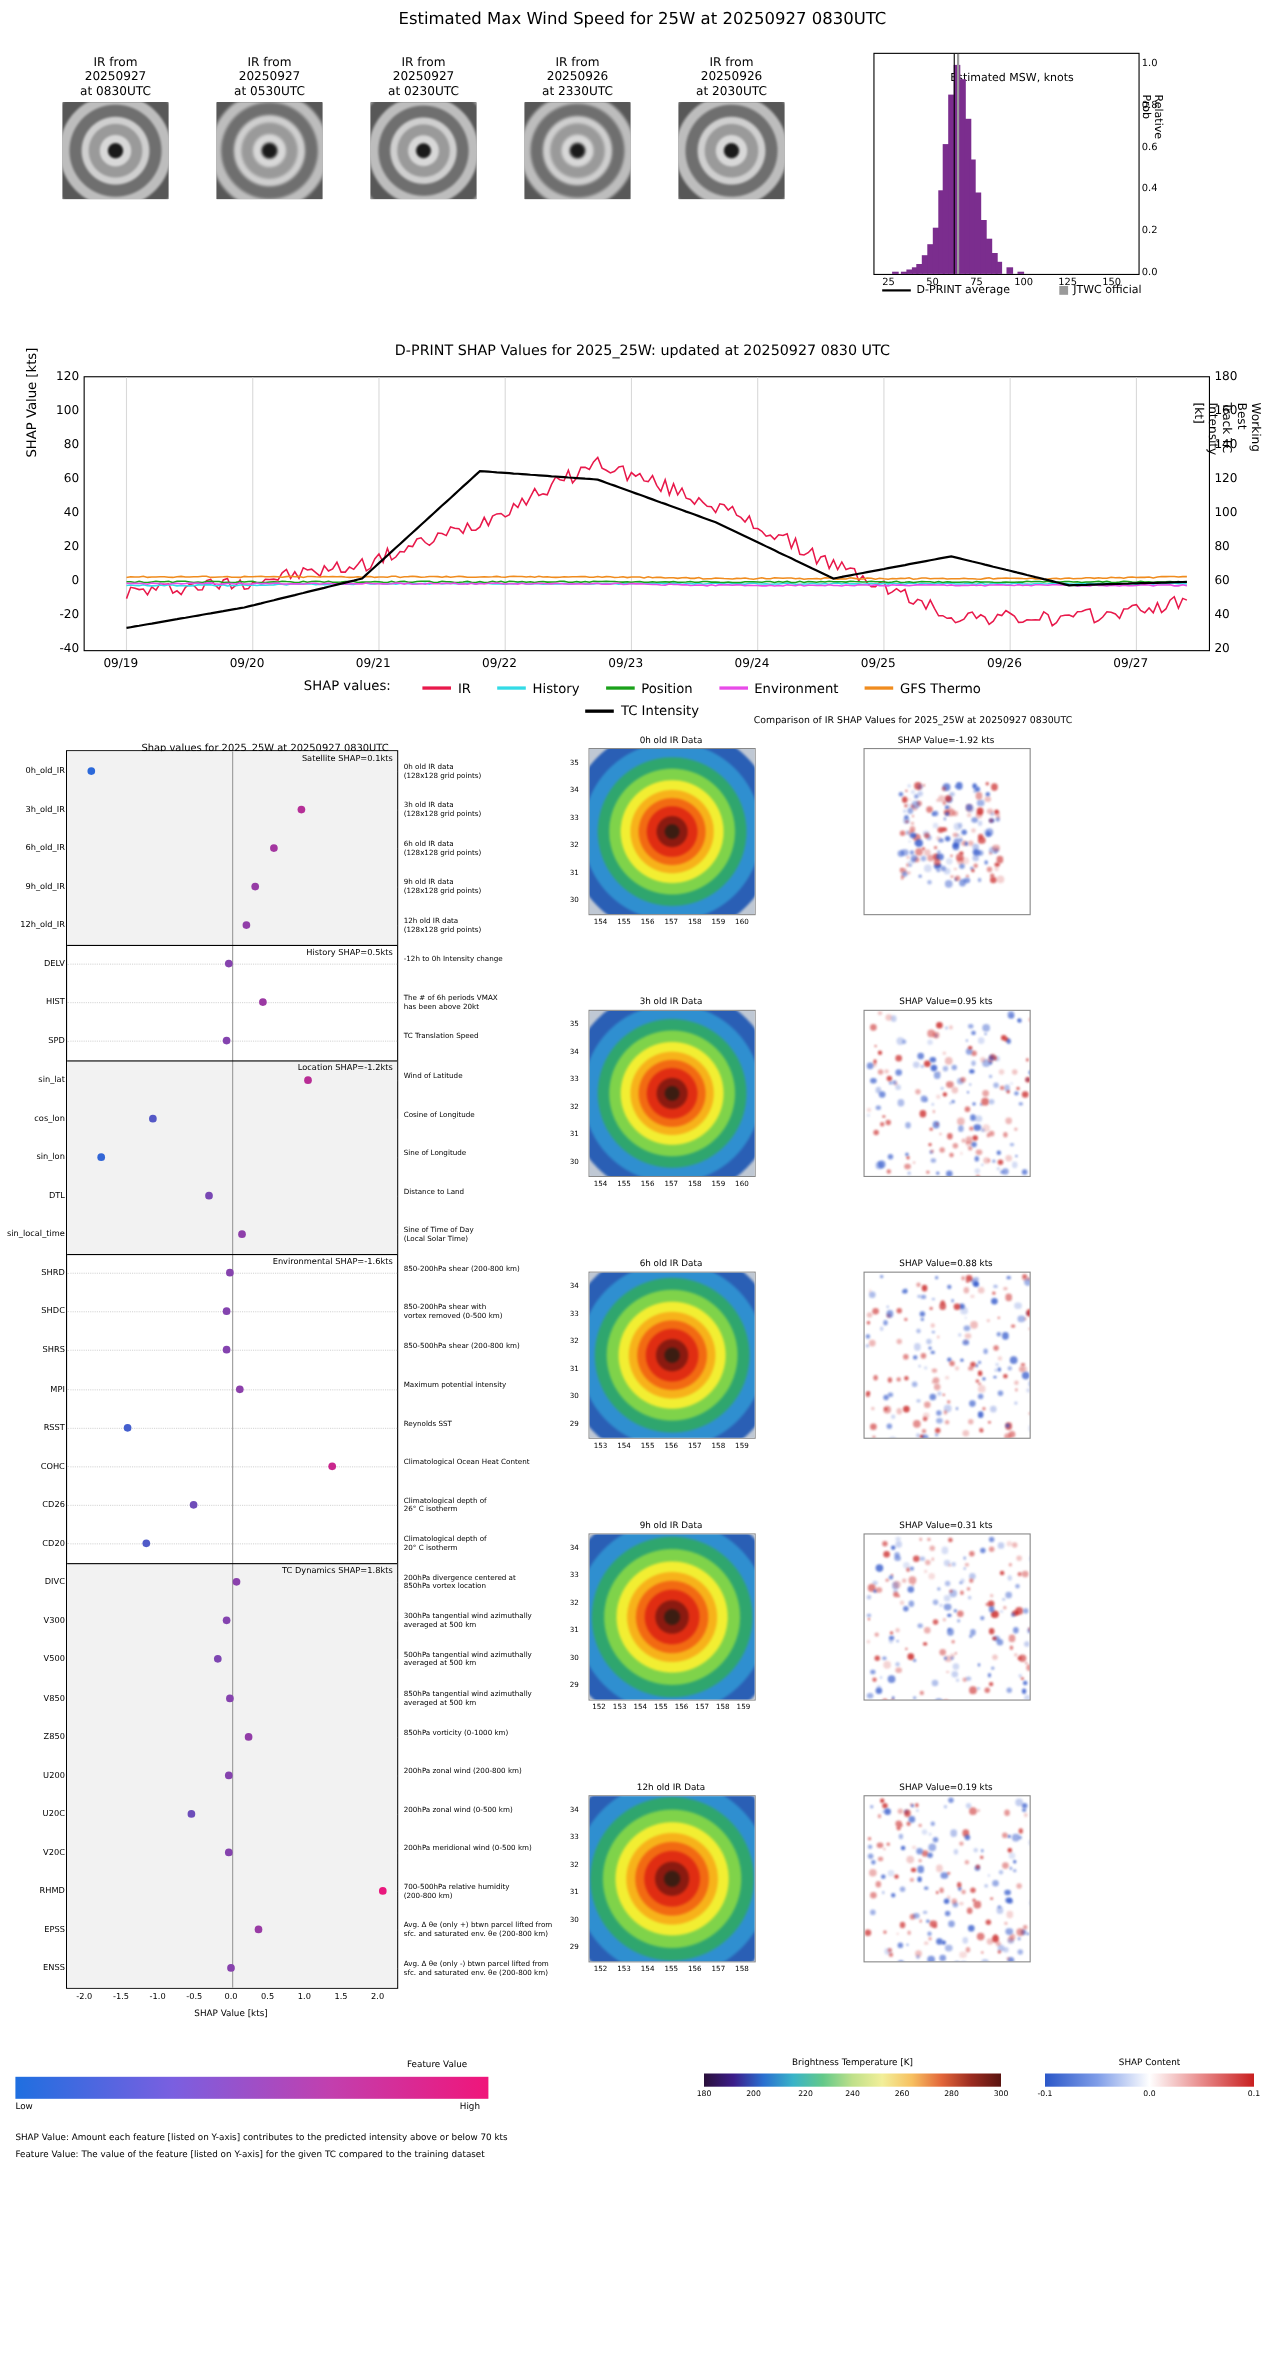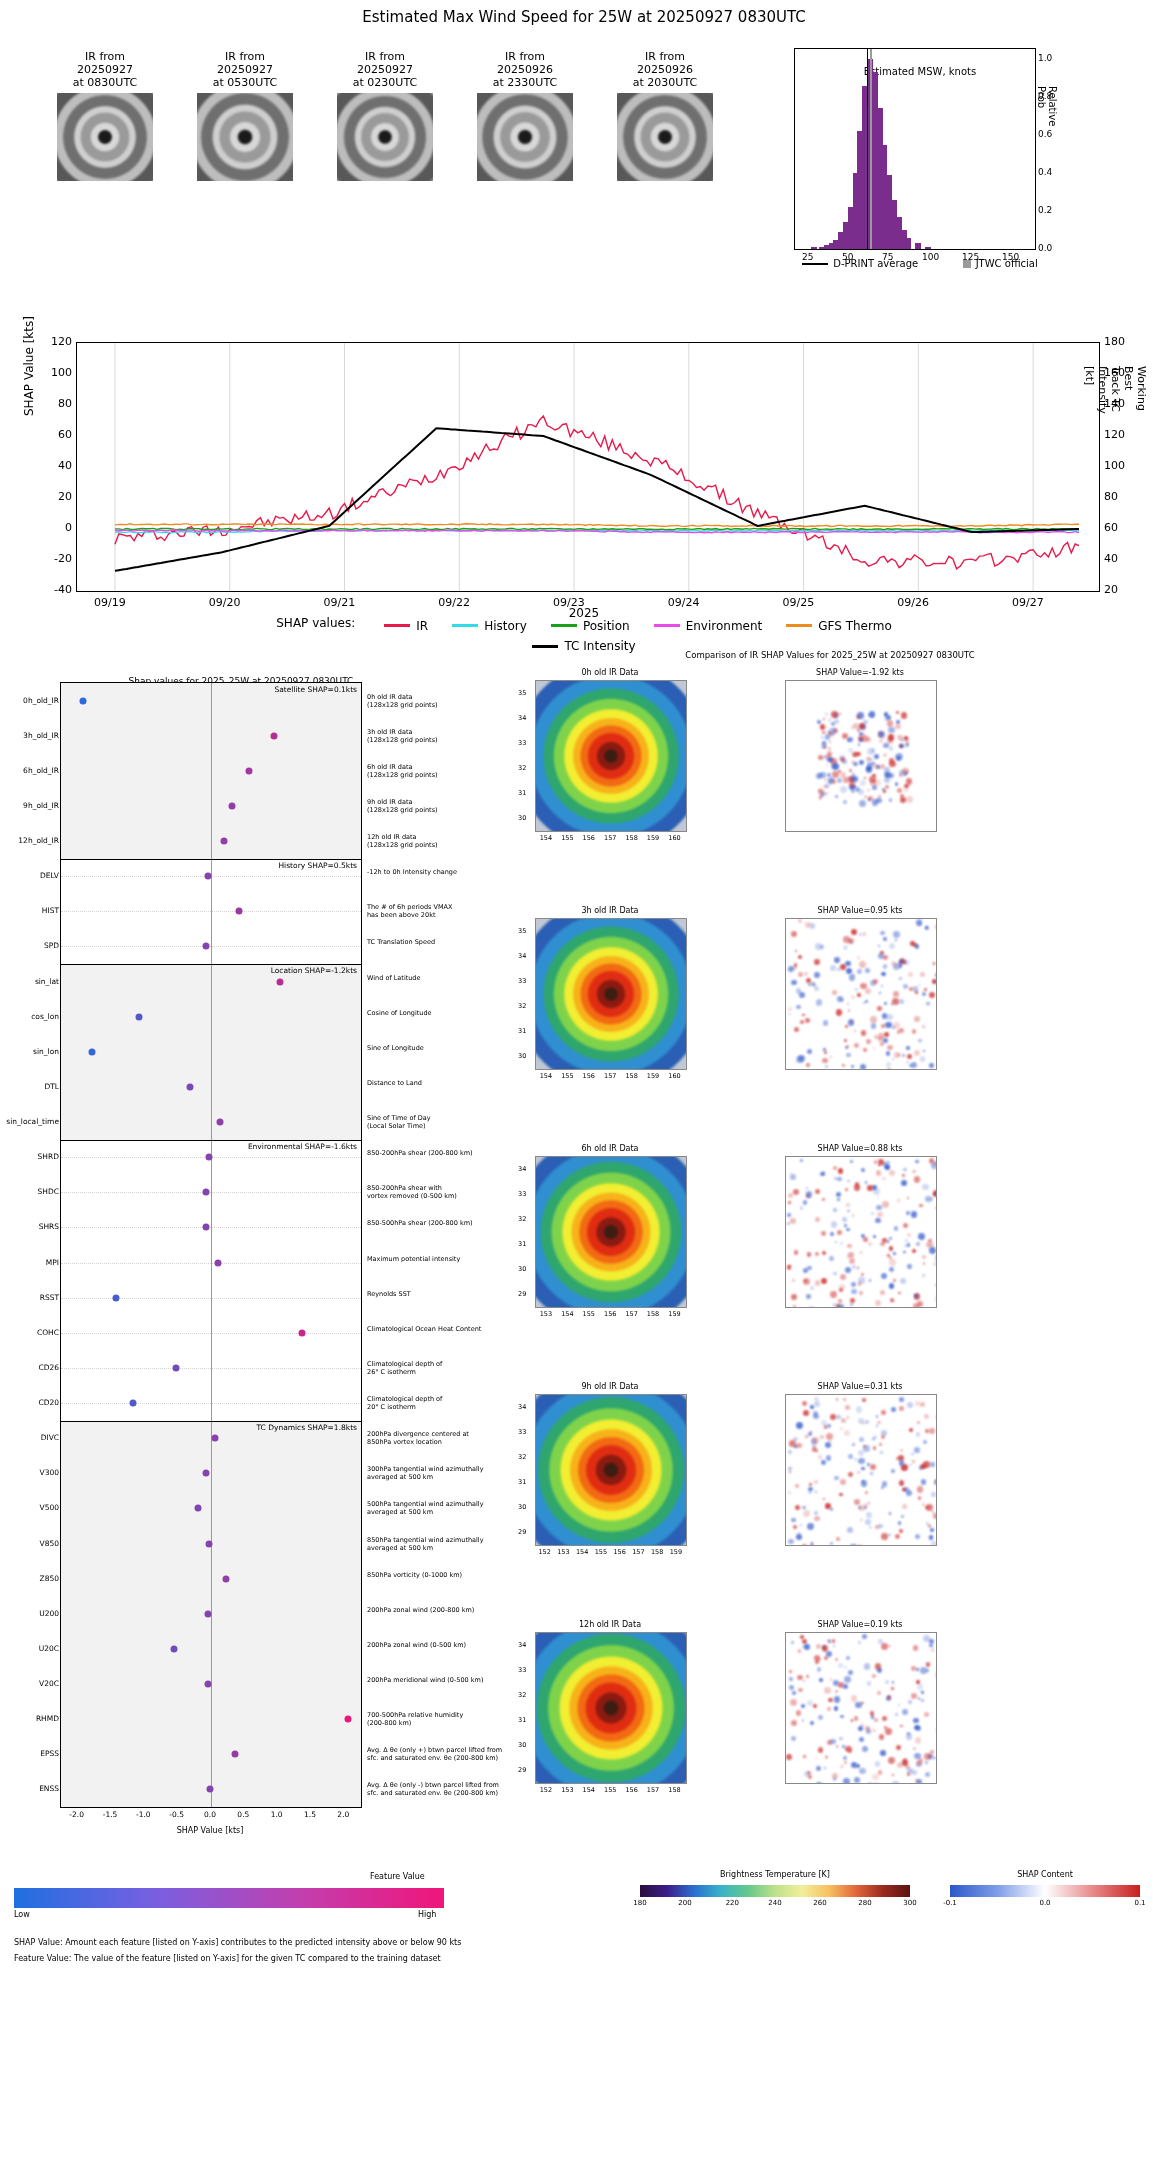--- a/index.html
+++ b/index.html
@@ -169,20 +169,21 @@
       <span>D-PRINT average</span>
     </span>
     <span style="display:inline-flex;align-items:center;">
       <span style="display:inline-block;width:8px;height:8px;background:#9a9a9a;margin-right:5px;"></span>
       <span>JTWC official</span>
     </span>
   </div>
 </div>
 
 <div class="abs" id="ts-panel">
+  <div class="abs" style="left:0;top:6px;width:1140px;text-align:center;font-size:13px;">D-PRINT SHAP Values for 2025_25W: updated at 20250927 0830 UTC</div>
   <div id="ts-plot">
     <svg id="ts-svg" width="1022" height="248" style="position:absolute;left:0;top:0;">
         <line x1="38" x2="38" y1="0" y2="248" stroke="#d9d9d9" stroke-width="1"></line>
         <line x1="152.76190476190476" x2="152.76190476190476" y1="0" y2="248" stroke="#d9d9d9" stroke-width="1"></line>
         <line x1="267.5238095238095" x2="267.5238095238095" y1="0" y2="248" stroke="#d9d9d9" stroke-width="1"></line>
         <line x1="382.2857142857143" x2="382.2857142857143" y1="0" y2="248" stroke="#d9d9d9" stroke-width="1"></line>
         <line x1="497.04761904761904" x2="497.04761904761904" y1="0" y2="248" stroke="#d9d9d9" stroke-width="1"></line>
         <line x1="611.8095238095239" x2="611.8095238095239" y1="0" y2="248" stroke="#d9d9d9" stroke-width="1"></line>
         <line x1="726.5714285714286" x2="726.5714285714286" y1="0" y2="248" stroke="#d9d9d9" stroke-width="1"></line>
         <line x1="841.3333333333333" x2="841.3333333333333" y1="0" y2="248" stroke="#d9d9d9" stroke-width="1"></line>
@@ -190,21 +191,20 @@
         <polyline points="38.0,201.2 41.8,190.9 45.7,191.7 49.5,193.0 53.3,192.5 57.1,197.8 61.0,190.6 64.8,193.4 68.6,187.3 72.4,188.3 76.3,187.7 80.1,196.2 83.9,194.1 87.7,197.5 91.6,190.9 95.4,188.3 99.2,189.2 103.0,193.3 106.9,193.1 110.7,184.8 114.5,183.7 118.3,188.5 122.2,192.4 126.0,184.2 129.8,182.9 133.6,192.3 137.5,189.0 141.3,184.2 145.1,192.6 148.9,192.1 152.8,186.3 156.6,186.9 160.4,187.4 164.2,183.6 168.1,183.9 171.9,183.5 175.7,184.3 179.5,177.8 183.4,174.6 187.2,182.8 191.0,176.8 194.8,182.8 198.7,173.2 202.5,175.1 206.3,174.4 210.1,177.6 214.0,180.8 217.8,171.4 221.6,176.1 225.4,174.1 229.3,168.1 233.1,177.1 236.9,177.1 240.7,172.5 244.6,174.6 248.4,170.0 252.2,165.0 256.0,175.9 259.9,173.4 263.7,165.1 267.5,160.5 271.3,168.2 275.2,155.5 279.0,166.0 282.8,163.4 286.7,158.4 290.5,158.8 294.3,153.3 298.1,153.9 302.0,147.0 305.8,145.9 309.6,150.2 313.4,152.7 317.3,149.3 321.1,141.6 324.9,142.1 328.7,143.9 332.6,136.0 336.4,137.3 340.2,137.7 344.0,141.8 347.9,132.6 351.7,139.0 355.5,139.0 359.3,136.0 363.2,127.3 367.0,134.8 370.8,126.2 374.6,124.2 378.5,123.8 382.3,126.9 386.1,125.0 389.9,114.9 393.8,118.4 397.6,110.0 401.4,116.0 405.2,108.7 409.1,101.2 412.9,107.5 416.7,106.0 420.5,106.8 424.4,97.4 428.2,90.5 432.0,93.1 435.8,94.0 439.7,84.4 443.5,96.0 447.3,91.4 451.1,81.8 455.0,81.9 458.8,83.8 462.6,76.9 466.4,72.9 470.3,82.6 474.1,84.5 477.9,87.0 481.7,85.4 485.6,81.5 489.4,80.7 493.2,93.7 497.0,86.6 500.9,89.9 504.7,87.6 508.5,94.2 512.3,94.8 516.2,89.4 520.0,98.2 523.8,103.7 527.7,93.1 531.5,107.0 535.3,96.7 539.1,106.9 543.0,100.7 546.8,109.9 550.6,111.0 554.4,115.3 558.3,109.5 562.1,113.7 565.9,117.2 569.7,117.7 573.6,122.9 577.4,115.0 581.2,115.9 585.0,120.7 588.9,117.4 592.7,125.4 596.5,127.4 600.3,131.5 604.2,126.1 608.0,137.3 611.8,137.5 615.6,140.0 619.5,144.5 623.3,143.5 627.1,147.3 630.9,143.1 634.8,143.8 638.6,142.2 642.4,155.4 646.2,146.4 650.1,160.9 653.9,161.5 657.7,159.5 661.5,155.5 665.4,169.6 669.2,163.3 673.0,162.2 676.8,173.8 680.7,166.0 684.5,174.8 688.3,167.9 692.1,174.8 696.0,173.4 699.8,174.0 703.6,184.9 707.4,180.5 711.3,186.8 715.1,190.4 718.9,190.3 722.7,186.5 726.6,185.4 730.4,197.1 734.2,195.1 738.0,192.1 741.9,195.0 745.7,192.9 749.5,204.6 753.3,206.1 757.2,201.9 761.0,203.2 764.8,210.7 768.7,202.5 772.5,210.0 776.3,216.8 780.1,216.7 784.0,219.1 787.8,218.7 791.6,223.1 795.4,221.7 799.3,219.9 803.1,214.5 806.9,213.4 810.7,219.1 814.6,215.9 818.4,218.0 822.2,224.6 826.0,221.7 829.9,215.6 833.7,216.6 837.5,212.0 841.3,214.5 845.2,217.1 849.0,222.8 852.8,222.6 856.6,220.4 860.5,220.6 864.3,220.4 868.1,220.6 871.9,213.3 875.8,215.8 879.6,225.8 883.4,223.1 887.2,217.1 891.1,216.4 894.9,216.2 898.7,217.7 902.5,213.1 906.4,212.9 910.2,211.3 914.0,210.6 917.8,223.1 921.7,221.1 925.5,217.9 929.3,213.2 933.1,213.6 937.0,215.1 940.8,219.2 944.6,210.7 948.4,210.5 952.3,207.5 956.1,206.7 959.9,212.0 963.7,214.0 967.6,209.7 971.4,214.0 975.2,205.0 979.0,213.9 982.9,210.6 986.7,202.6 990.5,199.5 994.3,209.9 998.2,201.0 1002.0,202.6" fill="none" stroke="#e8194b" stroke-width="1.4"></polyline>
         <polyline points="38.0,189.3 41.8,188.8 45.7,189.3 49.5,189.4 53.3,188.6 57.1,189.5 61.0,189.6 64.8,189.5 68.6,188.8 72.4,189.4 76.3,188.6 80.1,188.9 83.9,189.6 87.7,189.2 91.6,189.5 95.4,189.6 99.2,189.4 103.0,188.7 106.9,188.9 110.7,188.7 114.5,188.6 118.3,189.5 122.2,189.2 126.0,188.6 129.8,189.7 133.6,189.0 137.5,189.4 141.3,188.8 145.1,188.8 148.9,189.2 152.8,188.8 156.6,189.3 160.4,188.7 164.2,189.1 168.1,188.9 171.9,188.7 175.7,188.2 179.5,188.2 183.4,188.7 187.2,187.9 191.0,187.9 194.8,188.2 198.7,187.8 202.5,187.7 206.3,188.0 210.1,188.5 214.0,188.1 217.8,188.6 221.6,188.4 225.4,187.5 229.3,188.4 233.1,188.0 236.9,187.8 240.7,188.2 244.6,188.3 248.4,187.2 252.2,187.3 256.0,187.3 259.9,187.9 263.7,187.9 267.5,187.3 271.3,187.9 275.2,188.1 279.0,187.5 282.8,188.0 286.7,187.4 290.5,187.4 294.3,187.7 298.1,187.7 302.0,187.8 305.8,187.6 309.6,187.3 313.4,188.1 317.3,187.3 321.1,186.9 324.9,187.8 328.7,187.5 332.6,187.3 336.4,187.7 340.2,187.7 344.0,187.8 347.9,187.1 351.7,187.3 355.5,188.1 359.3,187.0 363.2,187.1 367.0,187.5 370.8,187.9 374.6,187.8 378.5,188.0 382.3,188.1 386.1,187.6 389.9,187.9 393.8,187.1 397.6,187.3 401.4,188.0 405.2,188.1 409.1,187.6 412.9,187.6 416.7,188.1 420.5,187.9 424.4,187.6 428.2,187.9 432.0,187.8 435.8,187.3 439.7,188.1 443.5,188.0 447.3,187.5 451.1,187.0 455.0,188.0 458.8,187.8 462.6,187.8 466.4,187.2 470.3,187.6 474.1,187.5 477.9,187.6 481.7,187.5 485.6,188.0 489.4,187.4 493.2,187.2 497.0,187.7 500.9,187.5 504.7,187.2 508.5,187.2 512.3,187.1 516.2,187.2 520.0,187.2 523.8,187.2 527.7,187.8 531.5,187.3 535.3,187.1 539.1,187.2 543.0,188.1 546.8,187.7 550.6,187.5 554.4,188.0 558.3,187.0 562.1,188.1 565.9,187.6 569.7,187.2 573.6,187.3 577.4,187.6 581.2,187.6 585.0,188.2 588.9,187.5 592.7,187.8 596.5,187.8 600.3,188.2 604.2,187.2 608.0,187.0 611.8,187.7 615.6,187.9 619.5,187.6 623.3,188.1 627.1,188.0 630.9,187.9 634.8,187.5 638.6,187.0 642.4,187.4 646.2,188.1 650.1,188.2 653.9,188.0 657.7,188.0 661.5,187.2 665.4,188.0 669.2,187.9 673.0,187.4 676.8,188.1 680.7,187.3 684.5,186.9 688.3,187.8 692.1,187.0 696.0,187.8 699.8,187.8 703.6,187.6 707.4,188.2 711.3,187.6 715.1,187.5 718.9,187.6 722.7,188.0 726.6,187.3 730.4,188.0 734.2,187.0 738.0,187.7 741.9,187.7 745.7,188.1 749.5,187.1 753.3,187.3 757.2,188.1 761.0,187.3 764.8,187.7 768.7,187.8 772.5,187.8 776.3,187.0 780.1,188.0 784.0,187.0 787.8,187.1 791.6,188.0 795.4,187.9 799.3,187.7 803.1,187.4 806.9,187.7 810.7,188.1 814.6,186.9 818.4,188.2 822.2,187.9 826.0,187.3 829.9,187.7 833.7,187.7 837.5,188.0 841.3,188.1 845.2,187.1 849.0,187.2 852.8,187.8 856.6,188.0 860.5,188.2 864.3,187.4 868.1,187.4 871.9,187.9 875.8,187.7 879.6,187.3 883.4,187.1 887.2,188.1 891.1,187.2 894.9,187.8 898.7,188.1 902.5,187.8 906.4,186.9 910.2,187.3 914.0,187.3 917.8,187.7 921.7,187.5 925.5,187.7 929.3,187.2 933.1,187.0 937.0,187.3 940.8,187.2 944.6,187.8 948.4,187.9 952.3,187.4 956.1,188.2 959.9,187.9 963.7,187.2 967.6,187.5 971.4,188.0 975.2,187.3 979.0,187.8 982.9,187.7 986.7,187.1 990.5,187.3 994.3,187.6 998.2,187.5 1002.0,188.0" fill="none" stroke="#33dbe6" stroke-width="1.4"></polyline>
         <polyline points="38.0,185.9 41.8,185.9 45.7,186.6 49.5,185.5 53.3,186.3 57.1,186.5 61.0,186.0 64.8,185.5 68.6,185.8 72.4,185.8 76.3,185.4 80.1,186.5 83.9,185.5 87.7,185.5 91.6,185.5 95.4,186.0 99.2,186.6 103.0,186.2 106.9,186.6 110.7,185.6 114.5,185.4 118.3,185.6 122.2,185.7 126.0,186.5 129.8,186.3 133.6,186.5 137.5,186.3 141.3,185.6 145.1,186.1 148.9,185.7 152.8,185.4 156.6,186.6 160.4,186.5 164.2,186.6 168.1,186.1 171.9,185.9 175.7,186.1 179.5,185.4 183.4,185.7 187.2,185.9 191.0,186.5 194.8,186.6 198.7,185.4 202.5,186.3 206.3,185.7 210.1,185.4 214.0,185.7 217.8,186.3 221.6,185.4 225.4,186.4 229.3,186.4 233.1,186.1 236.9,185.7 240.7,185.7 244.6,185.7 248.4,186.6 252.2,186.0 256.0,186.2 259.9,186.1 263.7,185.6 267.5,185.9 271.3,186.3 275.2,186.5 279.0,185.4 282.8,186.6 286.7,185.7 290.5,185.5 294.3,186.4 298.1,186.4 302.0,185.7 305.8,185.4 309.6,185.5 313.4,185.4 317.3,186.6 321.1,186.4 324.9,185.4 328.7,185.9 332.6,185.9 336.4,186.5 340.2,186.4 344.0,186.1 347.9,185.5 351.7,186.4 355.5,186.5 359.3,185.7 363.2,186.5 367.0,186.4 370.8,185.4 374.6,186.4 378.5,185.5 382.3,186.5 386.1,185.5 389.9,185.7 393.8,186.0 397.6,185.7 401.4,186.4 405.2,185.9 409.1,186.5 412.9,185.9 416.7,185.7 420.5,186.2 424.4,186.1 428.2,186.0 432.0,185.5 435.8,185.4 439.7,186.4 443.5,186.4 447.3,185.6 451.1,186.4 455.0,185.7 458.8,186.3 462.6,185.4 466.4,185.7 470.3,185.7 474.1,185.4 477.9,185.6 481.7,185.7 485.6,186.0 489.4,186.2 493.2,185.9 497.0,186.4 500.9,185.8 504.7,185.7 508.5,186.3 512.3,186.4 516.2,185.8 520.0,186.4 523.8,186.1 527.7,185.8 531.5,186.2 535.3,185.7 539.1,186.3 543.0,186.3 546.8,186.0 550.6,185.6 554.4,186.3 558.3,186.3 562.1,185.7 565.9,185.7 569.7,186.2 573.6,186.1 577.4,186.4 581.2,186.5 585.0,186.1 588.9,186.6 592.7,186.5 596.5,186.6 600.3,185.8 604.2,185.9 608.0,185.8 611.8,186.1 615.6,186.4 619.5,185.7 623.3,185.6 627.1,186.5 630.9,185.7 634.8,186.3 638.6,185.5 642.4,186.5 646.2,186.5 650.1,185.5 653.9,186.5 657.7,185.6 661.5,185.8 665.4,186.3 669.2,185.6 673.0,186.1 676.8,185.4 680.7,185.9 684.5,185.8 688.3,185.8 692.1,186.2 696.0,185.5 699.8,185.7 703.6,185.8 707.4,186.1 711.3,185.9 715.1,185.4 718.9,185.8 722.7,185.8 726.6,185.9 730.4,186.5 734.2,186.1 738.0,185.4 741.9,186.5 745.7,186.4 749.5,185.9 753.3,186.5 757.2,186.1 761.0,185.7 764.8,185.9 768.7,185.9 772.5,186.6 776.3,185.6 780.1,186.6 784.0,185.8 787.8,186.2 791.6,186.4 795.4,186.3 799.3,186.0 803.1,186.0 806.9,186.6 810.7,185.7 814.6,186.2 818.4,186.0 822.2,186.0 826.0,186.4 829.9,186.5 833.7,186.4 837.5,186.2 841.3,186.3 845.2,186.4 849.0,186.1 852.8,186.2 856.6,185.5 860.5,185.9 864.3,185.7 868.1,185.6 871.9,186.0 875.8,185.4 879.6,186.3 883.4,186.1 887.2,186.1 891.1,185.7 894.9,185.6 898.7,186.1 902.5,185.8 906.4,186.5 910.2,186.1 914.0,186.1 917.8,185.8 921.7,185.5 925.5,186.2 929.3,185.4 933.1,186.3 937.0,186.6 940.8,186.1 944.6,185.5 948.4,185.7 952.3,186.1 956.1,186.4 959.9,185.4 963.7,186.2 967.6,185.9 971.4,186.5 975.2,185.8 979.0,186.0 982.9,185.9 986.7,185.6 990.5,186.1 994.3,185.7 998.2,186.3 1002.0,185.8" fill="none" stroke="#1aa11a" stroke-width="1.4"></polyline>
         <polyline points="38.0,187.2 41.8,187.5 45.7,187.3 49.5,187.4 53.3,187.4 57.1,188.1 61.0,187.1 64.8,187.4 68.6,187.4 72.4,188.0 76.3,188.1 80.1,187.4 83.9,187.3 87.7,187.8 91.6,187.5 95.4,187.0 99.2,187.2 103.0,187.1 106.9,187.6 110.7,187.1 114.5,186.9 118.3,187.6 122.2,188.2 126.0,187.8 129.8,187.5 133.6,187.4 137.5,187.9 141.3,187.0 145.1,188.0 148.9,188.0 152.8,187.9 156.6,187.0 160.4,187.6 164.2,187.2 168.1,187.6 171.9,187.3 175.7,187.0 179.5,188.0 183.4,187.9 187.2,187.8 191.0,187.8 194.8,187.7 198.7,188.1 202.5,187.5 206.3,187.3 210.1,187.3 214.0,188.1 217.8,187.5 221.6,187.2 225.4,187.6 229.3,187.8 233.1,187.5 236.9,188.1 240.7,187.6 244.6,187.6 248.4,187.8 252.2,187.8 256.0,187.0 259.9,187.5 263.7,187.6 267.5,187.6 271.3,187.8 275.2,188.0 279.0,187.7 282.8,187.0 286.7,187.1 290.5,188.0 294.3,187.1 298.1,188.1 302.0,188.0 305.8,187.5 309.6,188.1 313.4,187.1 317.3,187.7 321.1,187.7 324.9,187.4 328.7,187.3 332.6,187.7 336.4,187.1 340.2,188.1 344.0,187.6 347.9,188.2 351.7,187.3 355.5,188.0 359.3,187.5 363.2,187.9 367.0,187.3 370.8,187.2 374.6,187.0 378.5,187.4 382.3,188.0 386.1,187.7 389.9,187.7 393.8,188.0 397.6,187.2 401.4,187.9 405.2,188.0 409.1,187.4 412.9,187.2 416.7,187.5 420.5,187.6 424.4,187.8 428.2,187.2 432.0,187.5 435.8,187.8 439.7,187.9 443.5,187.8 447.3,188.0 451.1,187.7 455.0,187.9 458.8,187.9 462.6,187.4 466.4,187.2 470.3,188.2 474.1,187.9 477.9,188.1 481.7,187.2 485.6,187.3 489.4,188.4 493.2,188.1 497.0,187.5 500.9,187.8 504.7,187.8 508.5,188.0 512.3,188.1 516.2,188.3 520.0,188.3 523.8,188.9 527.7,189.0 531.5,187.9 535.3,188.4 539.1,188.3 543.0,188.7 546.8,188.5 550.6,189.3 554.4,189.1 558.3,188.8 562.1,189.1 565.9,189.6 569.7,188.7 573.6,189.5 577.4,188.5 581.2,188.8 585.0,188.7 588.9,189.0 592.7,188.7 596.5,188.8 600.3,189.4 604.2,189.1 608.0,189.3 611.8,189.2 615.6,189.6 619.5,189.6 623.3,189.0 627.1,189.7 630.9,189.3 634.8,189.7 638.6,188.7 642.4,189.1 646.2,189.5 650.1,188.7 653.9,189.7 657.7,189.0 661.5,189.1 665.4,189.3 669.2,189.1 673.0,189.5 676.8,188.6 680.7,189.2 684.5,189.3 688.3,189.7 692.1,188.8 696.0,189.2 699.8,189.5 703.6,188.6 707.4,188.8 711.3,188.8 715.1,189.3 718.9,188.7 722.7,189.5 726.6,189.2 730.4,189.6 734.2,188.6 738.0,189.0 741.9,188.7 745.7,189.3 749.5,189.4 753.3,189.0 757.2,188.7 761.0,188.7 764.8,188.8 768.7,188.6 772.5,188.8 776.3,188.9 780.1,188.6 784.0,189.2 787.8,188.7 791.6,189.4 795.4,189.4 799.3,189.0 803.1,189.2 806.9,188.9 810.7,189.2 814.6,188.9 818.4,189.7 822.2,188.8 826.0,188.9 829.9,188.7 833.7,188.6 837.5,189.0 841.3,189.1 845.2,189.2 849.0,188.5 852.8,189.2 856.6,188.9 860.5,189.4 864.3,188.5 868.1,188.5 871.9,188.8 875.8,189.0 879.6,188.6 883.4,188.5 887.2,188.8 891.1,188.8 894.9,189.3 898.7,188.7 902.5,189.7 906.4,189.5 910.2,189.5 914.0,189.6 917.8,188.5 921.7,189.3 925.5,189.2 929.3,189.6 933.1,189.0 937.0,189.3 940.8,189.7 944.6,189.1 948.4,189.4 952.3,189.5 956.1,189.3 959.9,188.8 963.7,188.6 967.6,188.9 971.4,189.6 975.2,188.9 979.0,188.8 982.9,188.8 986.7,188.6 990.5,189.6 994.3,189.6 998.2,188.6 1002.0,189.5" fill="none" stroke="#e84be8" stroke-width="1.4"></polyline>
         <polyline points="38.0,181.9 41.8,181.4 45.7,181.5 49.5,181.6 53.3,180.8 57.1,181.9 61.0,181.6 64.8,181.5 68.6,181.4 72.4,181.3 76.3,181.8 80.1,181.9 83.9,181.4 87.7,181.0 91.6,181.6 95.4,181.5 99.2,181.3 103.0,181.4 106.9,180.9 110.7,180.9 114.5,181.9 118.3,181.8 122.2,181.6 126.0,181.4 129.8,181.1 133.6,181.8 137.5,181.8 141.3,181.9 145.1,181.0 148.9,181.4 152.8,181.3 156.6,181.0 160.4,180.9 164.2,181.3 168.1,181.4 171.9,181.0 175.7,181.3 179.5,181.7 183.4,181.2 187.2,180.8 191.0,181.3 194.8,181.0 198.7,181.9 202.5,181.0 206.3,181.1 210.1,181.4 214.0,181.5 217.8,181.0 221.6,181.3 225.4,181.0 229.3,181.4 233.1,181.2 236.9,181.6 240.7,181.9 244.6,181.8 248.4,181.3 252.2,181.8 256.0,181.2 259.9,181.1 263.7,181.9 267.5,181.5 271.3,181.5 275.2,181.7 279.0,180.9 282.8,180.9 286.7,182.0 290.5,181.4 294.3,181.2 298.1,180.9 302.0,181.2 305.8,181.8 309.6,181.6 313.4,181.1 317.3,181.1 321.1,181.2 324.9,181.7 328.7,181.0 332.6,181.7 336.4,181.3 340.2,180.9 344.0,181.2 347.9,181.8 351.7,181.7 355.5,181.8 359.3,181.6 363.2,181.4 367.0,181.6 370.8,181.4 374.6,181.0 378.5,181.5 382.3,181.7 386.1,181.0 389.9,180.8 393.8,181.0 397.6,181.0 401.4,181.6 405.2,181.1 409.1,181.7 412.9,180.8 416.7,181.6 420.5,181.3 424.4,181.7 428.2,181.9 432.0,181.8 435.8,181.3 439.7,181.6 443.5,181.4 447.3,181.4 451.1,181.2 455.0,181.0 458.8,181.7 462.6,181.7 466.4,181.1 470.3,181.7 474.1,181.2 477.9,181.4 481.7,182.0 485.6,181.8 489.4,181.3 493.2,182.1 497.0,181.6 500.9,181.5 504.7,181.6 508.5,182.5 512.3,181.4 516.2,182.2 520.0,181.7 523.8,181.9 527.7,182.4 531.5,182.2 535.3,182.3 539.1,182.8 543.0,182.3 546.8,182.1 550.6,182.8 554.4,182.8 558.3,182.1 562.1,183.3 565.9,183.1 569.7,183.1 573.6,182.4 577.4,182.7 581.2,183.0 585.0,183.2 588.9,183.4 592.7,182.8 596.5,182.9 600.3,182.4 604.2,183.1 608.0,183.5 611.8,182.9 615.6,182.3 619.5,183.1 623.3,183.1 627.1,182.3 630.9,182.4 634.8,182.6 638.6,182.5 642.4,182.4 646.2,183.2 650.1,182.6 653.9,183.5 657.7,183.2 661.5,183.1 665.4,182.9 669.2,183.4 673.0,182.3 676.8,182.5 680.7,183.2 684.5,183.5 688.3,183.1 692.1,183.3 696.0,182.3 699.8,182.8 703.6,183.3 707.4,183.3 711.3,182.4 715.1,182.6 718.9,183.5 722.7,182.7 726.6,183.2 730.4,183.5 734.2,183.0 738.0,183.2 741.9,182.8 745.7,182.9 749.5,182.3 753.3,183.5 757.2,183.2 761.0,182.4 764.8,182.4 768.7,183.2 772.5,182.9 776.3,182.9 780.1,182.6 784.0,183.3 787.8,183.2 791.6,183.1 795.4,183.2 799.3,182.7 803.1,183.2 806.9,183.2 810.7,183.4 814.6,183.5 818.4,182.8 822.2,182.3 826.0,183.4 829.9,182.8 833.7,182.7 837.5,182.5 841.3,182.6 845.2,182.7 849.0,182.8 852.8,183.0 856.6,183.1 860.5,182.5 864.3,183.3 868.1,183.3 871.9,183.5 875.8,183.3 879.6,182.9 883.4,182.8 887.2,183.4 891.1,182.6 894.9,182.5 898.7,183.2 902.5,182.9 906.4,183.0 910.2,182.2 914.0,182.2 917.8,182.8 921.7,182.3 925.5,182.6 929.3,182.7 933.1,181.8 937.0,182.2 940.8,182.0 944.6,182.7 948.4,181.7 952.3,181.5 956.1,182.0 959.9,181.9 963.7,181.9 967.6,181.6 971.4,182.4 975.2,181.6 979.0,181.1 982.9,181.2 986.7,181.1 990.5,181.1 994.3,181.6 998.2,181.2 1002.0,181.2" fill="none" stroke="#f08c1e" stroke-width="1.4"></polyline>
         <polyline points="38.0,227.8 41.8,227.2 45.7,226.5 49.5,225.9 53.3,225.2 57.1,224.5 61.0,223.9 64.8,223.2 68.6,222.5 72.4,221.9 76.3,221.2 80.1,220.5 83.9,219.9 87.7,219.2 91.6,218.6 95.4,217.9 99.2,217.2 103.0,216.6 106.9,215.9 110.7,215.2 114.5,214.6 118.3,213.9 122.2,213.2 126.0,212.6 129.8,211.9 133.6,211.2 137.5,210.6 141.3,209.9 145.1,209.3 148.9,208.3 152.8,207.4 156.6,206.4 160.4,205.5 164.2,204.5 168.1,203.6 171.9,202.7 175.7,201.7 179.5,200.8 183.4,199.8 187.2,198.9 191.0,198.0 194.8,197.0 198.7,196.1 202.5,195.1 206.3,194.2 210.1,193.3 214.0,192.3 217.8,191.4 221.6,190.4 225.4,189.5 229.3,188.5 233.1,187.6 236.9,186.7 240.7,185.7 244.6,184.8 248.4,183.8 252.2,182.9 256.0,179.4 259.9,175.9 263.7,172.4 267.5,168.9 271.3,165.5 275.2,162.0 279.0,158.5 282.8,155.0 286.7,151.5 290.5,148.0 294.3,144.5 298.1,141.1 302.0,137.6 305.8,134.1 309.6,130.6 313.4,127.1 317.3,123.6 321.1,120.1 324.9,116.6 328.7,113.2 332.6,109.7 336.4,106.2 340.2,102.7 344.0,99.2 347.9,95.7 351.7,92.2 355.5,88.7 359.3,85.3 363.2,85.5 367.0,85.8 370.8,86.1 374.6,86.4 378.5,86.6 382.3,86.9 386.1,87.2 389.9,87.5 393.8,87.7 397.6,88.0 401.4,88.3 405.2,88.6 409.1,88.8 412.9,89.1 416.7,89.4 420.5,89.7 424.4,90.0 428.2,90.2 432.0,90.5 435.8,90.8 439.7,91.1 443.5,91.3 447.3,91.6 451.1,91.9 455.0,92.2 458.8,92.4 462.6,92.7 466.4,93.0 470.3,94.4 474.1,95.8 477.9,97.2 481.7,98.5 485.6,99.9 489.4,101.3 493.2,102.7 497.0,104.1 500.9,105.5 504.7,106.8 508.5,108.2 512.3,109.6 516.2,111.0 520.0,112.4 523.8,113.8 527.7,115.1 531.5,116.5 535.3,117.9 539.1,119.3 543.0,120.7 546.8,122.1 550.6,123.4 554.4,124.8 558.3,126.2 562.1,127.6 565.9,129.0 569.7,130.4 573.6,131.8 577.4,133.6 581.2,135.4 585.0,137.2 588.9,139.1 592.7,140.9 596.5,142.7 600.3,144.5 604.2,146.4 608.0,148.2 611.8,150.0 615.6,151.8 619.5,153.7 623.3,155.5 627.1,157.3 630.9,159.2 634.8,161.0 638.6,162.8 642.4,164.6 646.2,166.5 650.1,168.3 653.9,170.1 657.7,171.9 661.5,173.8 665.4,175.6 669.2,177.4 673.0,179.2 676.8,181.1 680.7,182.9 684.5,182.2 688.3,181.5 692.1,180.7 696.0,180.0 699.8,179.3 703.6,178.6 707.4,177.9 711.3,177.1 715.1,176.4 718.9,175.7 722.7,175.0 726.6,174.3 730.4,173.5 734.2,172.8 738.0,172.1 741.9,171.4 745.7,170.7 749.5,169.9 753.3,169.2 757.2,168.5 761.0,167.8 764.8,167.1 768.7,166.3 772.5,165.6 776.3,164.9 780.1,164.2 784.0,163.5 787.8,162.8 791.6,163.7 795.4,164.6 799.3,165.6 803.1,166.5 806.9,167.5 810.7,168.4 814.6,169.3 818.4,170.3 822.2,171.2 826.0,172.2 829.9,173.1 833.7,174.0 837.5,175.0 841.3,175.9 845.2,176.9 849.0,177.8 852.8,178.7 856.6,179.7 860.5,180.6 864.3,181.6 868.1,182.5 871.9,183.5 875.8,184.4 879.6,185.3 883.4,186.3 887.2,187.2 891.1,188.2 894.9,189.1 898.7,189.0 902.5,188.9 906.4,188.8 910.2,188.7 914.0,188.5 917.8,188.4 921.7,188.3 925.5,188.2 929.3,188.1 933.1,188.0 937.0,187.9 940.8,187.8 944.6,187.7 948.4,187.6 952.3,187.4 956.1,187.3 959.9,187.2 963.7,187.1 967.6,187.0 971.4,186.9 975.2,186.8 979.0,186.7 982.9,186.6 986.7,186.4 990.5,186.3 994.3,186.2 998.2,186.1 1002.0,186.0" fill="none" stroke="#000000" stroke-width="2"></polyline>
       </svg>
   </div>
   <div class="abs" style="left:8px;top:110px;transform:rotate(-90deg);transform-origin:left top;font-size:12px;">SHAP Value [kts]</div>
   <div class="abs" style="left:1134px;top:60px;transform:rotate(90deg);transform-origin:left top;font-size:11px;">Working Best Track TC Intensity [kt]</div>
-  <div class="abs" style="left:0;top:300px;width:1140px;text-align:center;font-size:12px;">2025</div>
   <div class="abs" id="ts-xticks">
       <div style="position: absolute; font-size: 11px; left: 80px; top: 290px;">09/19</div>
       <div style="position: absolute; font-size: 11px; left: 194.762px; top: 290px;">09/20</div>
       <div style="position: absolute; font-size: 11px; left: 309.524px; top: 290px;">09/21</div>
       <div style="position: absolute; font-size: 11px; left: 424.286px; top: 290px;">09/22</div>
       <div style="position: absolute; font-size: 11px; left: 539.048px; top: 290px;">09/23</div>
       <div style="position: absolute; font-size: 11px; left: 653.81px; top: 290px;">09/24</div>
       <div style="position: absolute; font-size: 11px; left: 768.571px; top: 290px;">09/25</div>
       <div style="position: absolute; font-size: 11px; left: 883.333px; top: 290px;">09/26</div>
       <div style="position: absolute; font-size: 11px; left: 998.095px; top: 290px;">09/27</div>
@@ -1447,21 +1447,21 @@
           <div class="spk" style="left: 54.1609px; top: 82.0396px; width: 3.38632px; height: 3.38632px; background: rgba(40, 80, 200, 0.635);"></div>
         </div>
       </div>
     </div>
 </div>
 
 <div class="abs" id="feat-cbar"></div>
 <div class="abs" style="left:370px;top:1872px;font-size:8px;">Feature Value</div>
 <div class="abs" style="left:14px;top:1910px;font-size:8px;">Low</div>
 <div class="abs" style="left:418px;top:1910px;font-size:8px;">High</div>
-<div class="abs" id="foot1">SHAP Value: Amount each feature [listed on Y-axis] contributes to the predicted intensity above or below 90 kts</div>
+<div class="abs" id="foot1">SHAP Value: Amount each feature [listed on Y-axis] contributes to the predicted intensity above or below 70 kts</div>
 <div class="abs" id="foot2">Feature Value: The value of the feature [listed on Y-axis] for the given TC compared to the training dataset</div>
 
 <div class="abs" id="bt-cbar"></div>
 <div class="abs" style="left:640px;top:1870px;width:270px;text-align:center;font-size:8px;">Brightness Temperature [K]</div>
 <div class="abs" id="bt-cbar-ticks">
     <div style="position: absolute; font-size: 7px; left: 631px; top: 1899px; width: 18px; text-align: center;">180</div>
     <div style="position: absolute; font-size: 7px; left: 676px; top: 1899px; width: 18px; text-align: center;">200</div>
     <div style="position: absolute; font-size: 7px; left: 721px; top: 1899px; width: 18px; text-align: right;">220</div>
     <div style="position: absolute; font-size: 7px; left: 766px; top: 1899px; width: 18px; text-align: center;">240</div>
     <div style="position: absolute; font-size: 7px; left: 811px; top: 1899px; width: 18px; text-align: center;">260</div>

